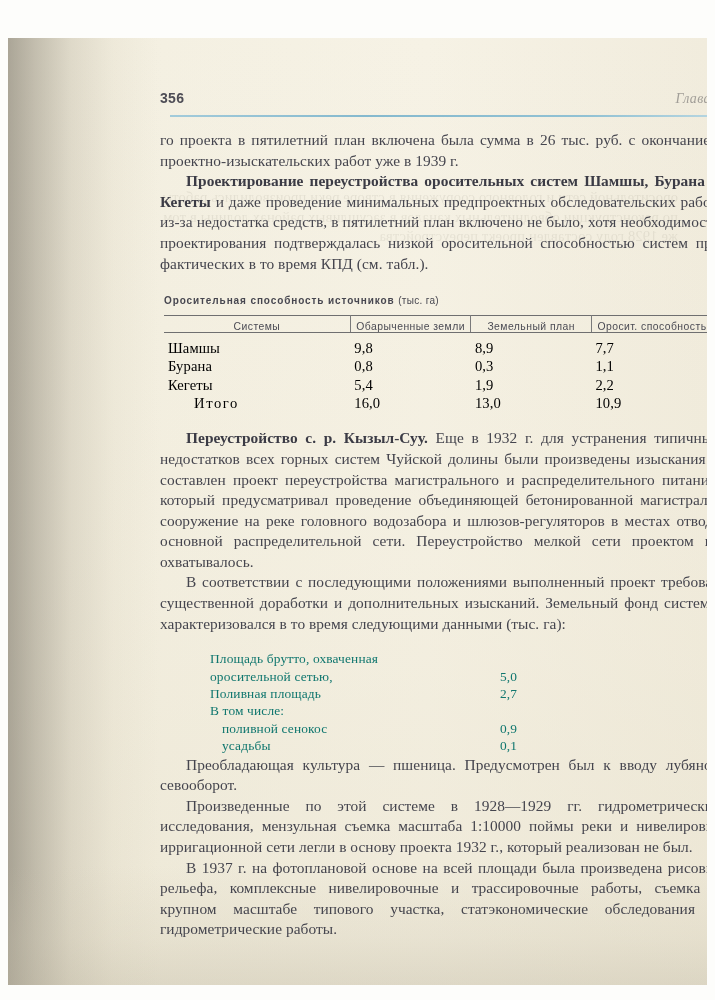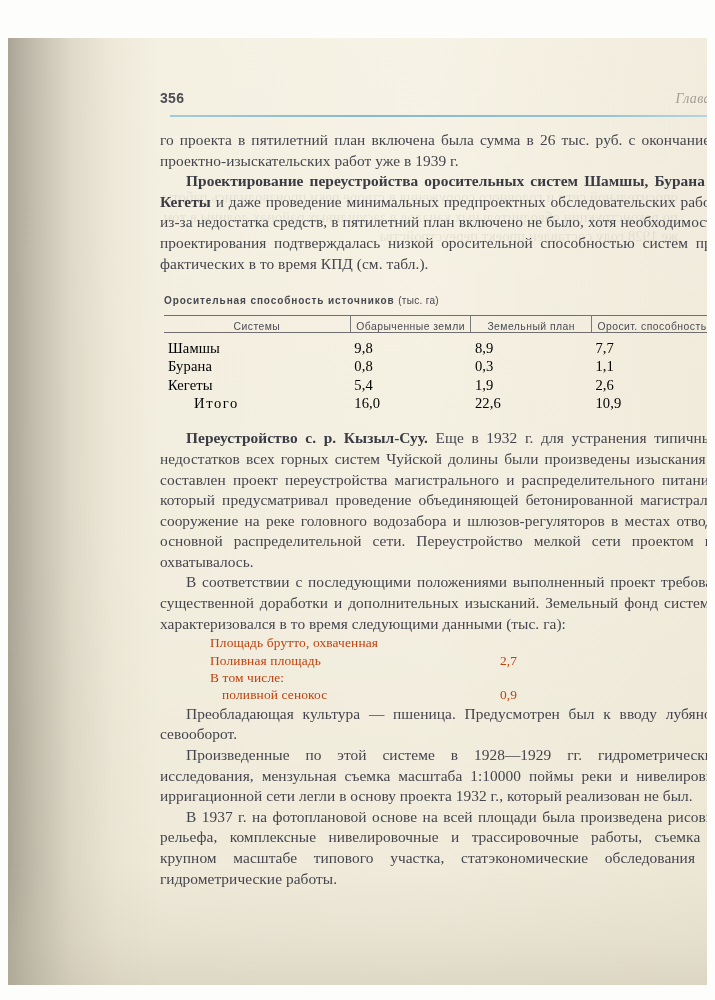--- a/index.html
+++ b/index.html
@@ -216,26 +216,27 @@
   td.num { width: 22%; }
   tr.total td.sys-name {
     padding-left: 30px;
     letter-spacing: 1.6px;
     margin-top: 40px;
   }
   tbody tr:first-child td { padding-top: 7px; }
 
   
   #figure-list {
+    margin-top: 16px;
     margin-left: 50px;
     width: 330px;
     font-family: "Liberation Serif", serif;
     font-size: 13.4px;
     line-height: 17.4px;
-    color: #c2410c;
+    color: #0f766e;
   }
   #figure-list .fl-row {
     display: flex;
     justify-content: space-between;
     align-items: baseline;
   }
   #figure-list .fl-label {
     letter-spacing: 0.15px;
     white-space: pre;
   }
@@ -297,53 +298,61 @@
             <tr>
               <td class="sys-name">Бурана</td>
               <td class="num">0,8</td>
               <td class="num">0,3</td>
               <td class="num">1,1</td>
             </tr>
             <tr>
               <td class="sys-name">Кегеты</td>
               <td class="num">5,4</td>
               <td class="num">1,9</td>
-              <td class="num">2,6</td>
+              <td class="num">2,2</td>
             </tr>
             <tr class="total">
               <td class="sys-name">Итого</td>
               <td class="num">16,0</td>
-              <td class="num">22,6</td>
+              <td class="num">13,0</td>
               <td class="num">10,9</td>
             </tr>
           </tbody>
         </table>
       </div>
 
       <p class="para" id="block-3"><b class="lead">Переустройство с. р. Кызыл-Суу.</b><span> Еще в 1932 г. для устранения типичных недостатков всех горных систем Чуйской долины были произведены изыскания и составлен проект переустройства магистрального и распределительного питания, который предусматривал проведение объединяющей бетонированной магистрали, сооружение на реке головного водозабора и шлюзов-регуляторов в местах отвода основной распределительной сети. Переустройство мелкой сети проектом не охватывалось.</span></p>
 
       <p class="para" id="block-4">В соответствии с последующими положениями выполненный проект требовал существенной доработки и дополнительных изысканий. Земельный фонд системы характеризовался в то время следующими данными (тыс. га):</p>
 
       <div id="figure-list">
         <div class="fl-row">
           <span class="fl-label">Площадь брутто, охваченная</span>
           <span class="fl-value"></span>
         </div>
         <div class="fl-row">
+          <span class="fl-label">оросительной сетью,</span>
+          <span class="fl-value">5,0</span>
+        </div>
+        <div class="fl-row">
           <span class="fl-label">Поливная площадь</span>
           <span class="fl-value">2,7</span>
         </div>
         <div class="fl-row">
           <span class="fl-label">В том числе:</span>
           <span class="fl-value"></span>
         </div>
         <div class="fl-row indent">
           <span class="fl-label">поливной сенокос</span>
           <span class="fl-value">0,9</span>
         </div>
+        <div class="fl-row indent">
+          <span class="fl-label">усадьбы</span>
+          <span class="fl-value">0,1</span>
+        </div>
       </div>
 
       <p class="para" id="block-5">Преобладающая культура — пшеница. Предусмотрен был к вводу лубяной севооборот.</p>
       <p class="para">Произведенные по этой системе в 1928—1929 гг. гидрометрические исследования, мензульная съемка масштаба 1:10000 поймы реки и нивелировка ирригационной сети легли в основу проекта 1932 г., который реализован не был.</p>
       <p class="para">В 1937 г. на фотоплановой основе на всей площади была произведена рисовка рельефа, комплексные нивелировочные и трассировочные работы, съемка в крупном масштабе типового участка, статэкономические обследования и гидрометрические работы.</p>
 
     </div>
   </div>
 </div>
 

